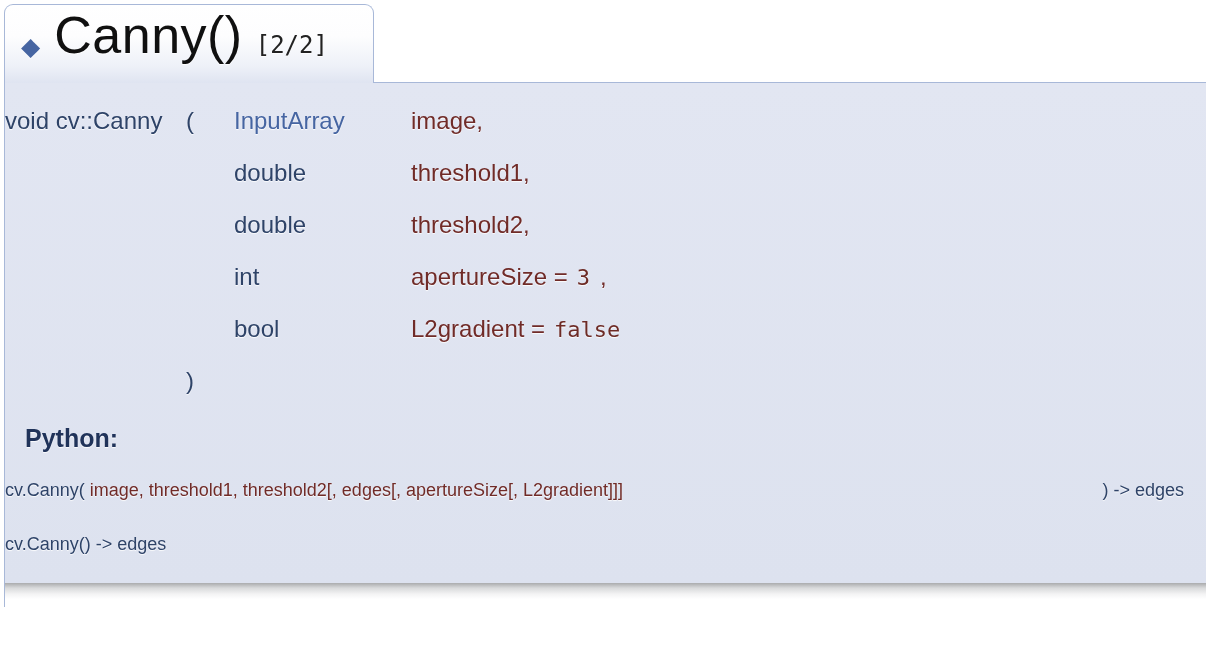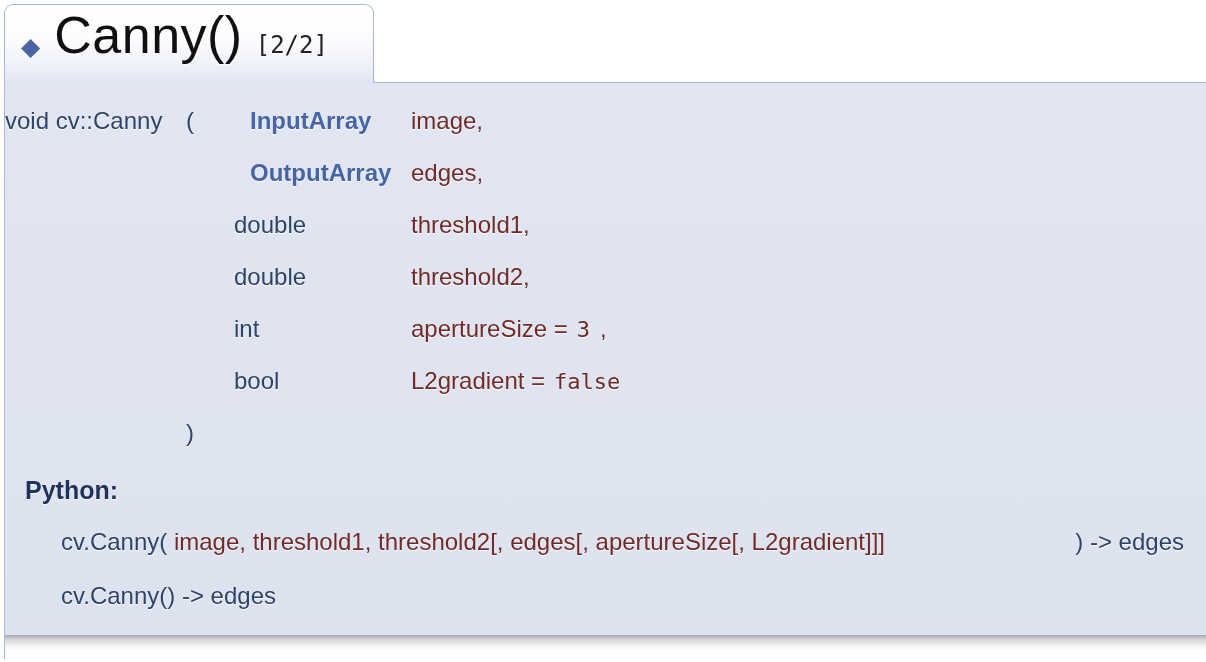--- a/index.html
+++ b/index.html
@@ -43,36 +43,36 @@
     text-shadow:0 1px 1px rgba(255,255,255,0.9);
     padding:12px 0 12px 0;
     font-size:24px;
   }
   table.sig{border-collapse:collapse;table-layout:fixed;}
   table.sig td{height:52px;vertical-align:middle;padding:0;white-space:nowrap;}
   td.c-name{width:181px;padding-left:10px;color:#2E4368;}
   td.c-paren{width:48px;padding-left:6px;color:#2E4368;}
   td.c-type{width:177px;padding-left:3px;}
   td.c-pname{color:#702B28;}
-  .type-link{color:#4665A2;font-weight:bold;text-decoration:none;cursor:pointer;margin-left:16px;}
+  .type-link{color:#4665A2;font-weight:normal;text-decoration:none;cursor:pointer;}
   .ptype{color:#2E4368;}
   .pname{color:#702B28;}
   .pdefault{
     font-family:"DejaVu Sans Mono",monospace;
     font-size:22px;color:#6D2B26;margin:0 10px 0 9px;
   }
   .psuffix{color:#702B28;}
 
   
   .python-label{
     margin-top:16px;padding-left:20px;
     font-weight:bold;font-size:25px;line-height:30px;color:#20335A;
   }
   .py-lines{margin-top:10px;}
-  .py-line{display:flex;padding-left:56px;padding-right:22px;line-height:54px;font-size:24px;}
+  .py-line{display:flex;padding-right:22px;line-height:54px;font-size:18px;}
   .py-fn{color:#2E4368;white-space:pre;}
   .py-params{flex:1;color:#702B28;white-space:pre;overflow:hidden;}
   .py-tail{color:#2E4368;white-space:pre;}
 
   
   .memdoc{
     margin-left:4px;height:24px;
     border-left:1px solid #A8B8D8;
     background:linear-gradient(to bottom,#aaabad 0px,#d9dadb 5px,#f3f3f4 11px,#ffffff 16px);
   }
@@ -89,26 +89,20 @@
   </div>
 
   <div class="memproto">
     <table class="sig">
       <tbody>
           <tr>
         <td class="c-name">void cv::Canny</td>
         <td class="c-paren">(</td>
         <td class="c-type"><a class="type-link">InputArray</a></td>
         <td class="c-pname"><span class="pname">image,</span></td>
-      </tr>
-      <tr>
-        <td class="c-name"></td>
-        <td class="c-paren"></td>
-        <td class="c-type"><a class="type-link">OutputArray</a></td>
-        <td class="c-pname"><span class="pname">edges,</span></td>
       </tr>
       <tr>
         <td class="c-name"></td>
         <td class="c-paren"></td>
         <td class="c-type"><span class="ptype">double</span></td>
         <td class="c-pname"><span class="pname">threshold1,</span></td>
       </tr>
       <tr>
         <td class="c-name"></td>
         <td class="c-paren"></td>

